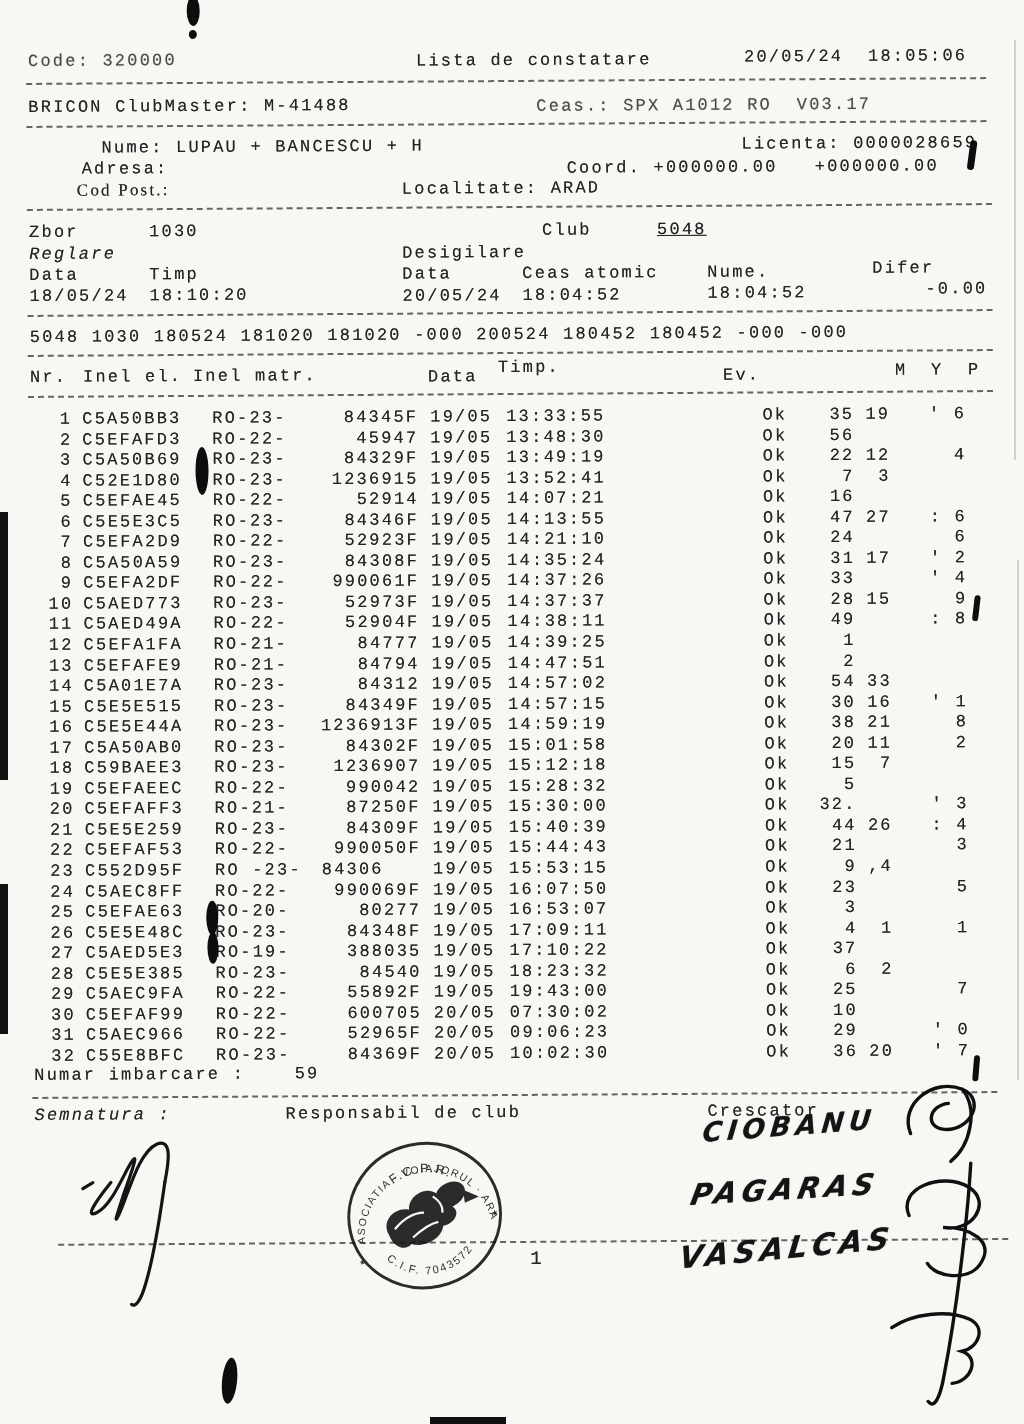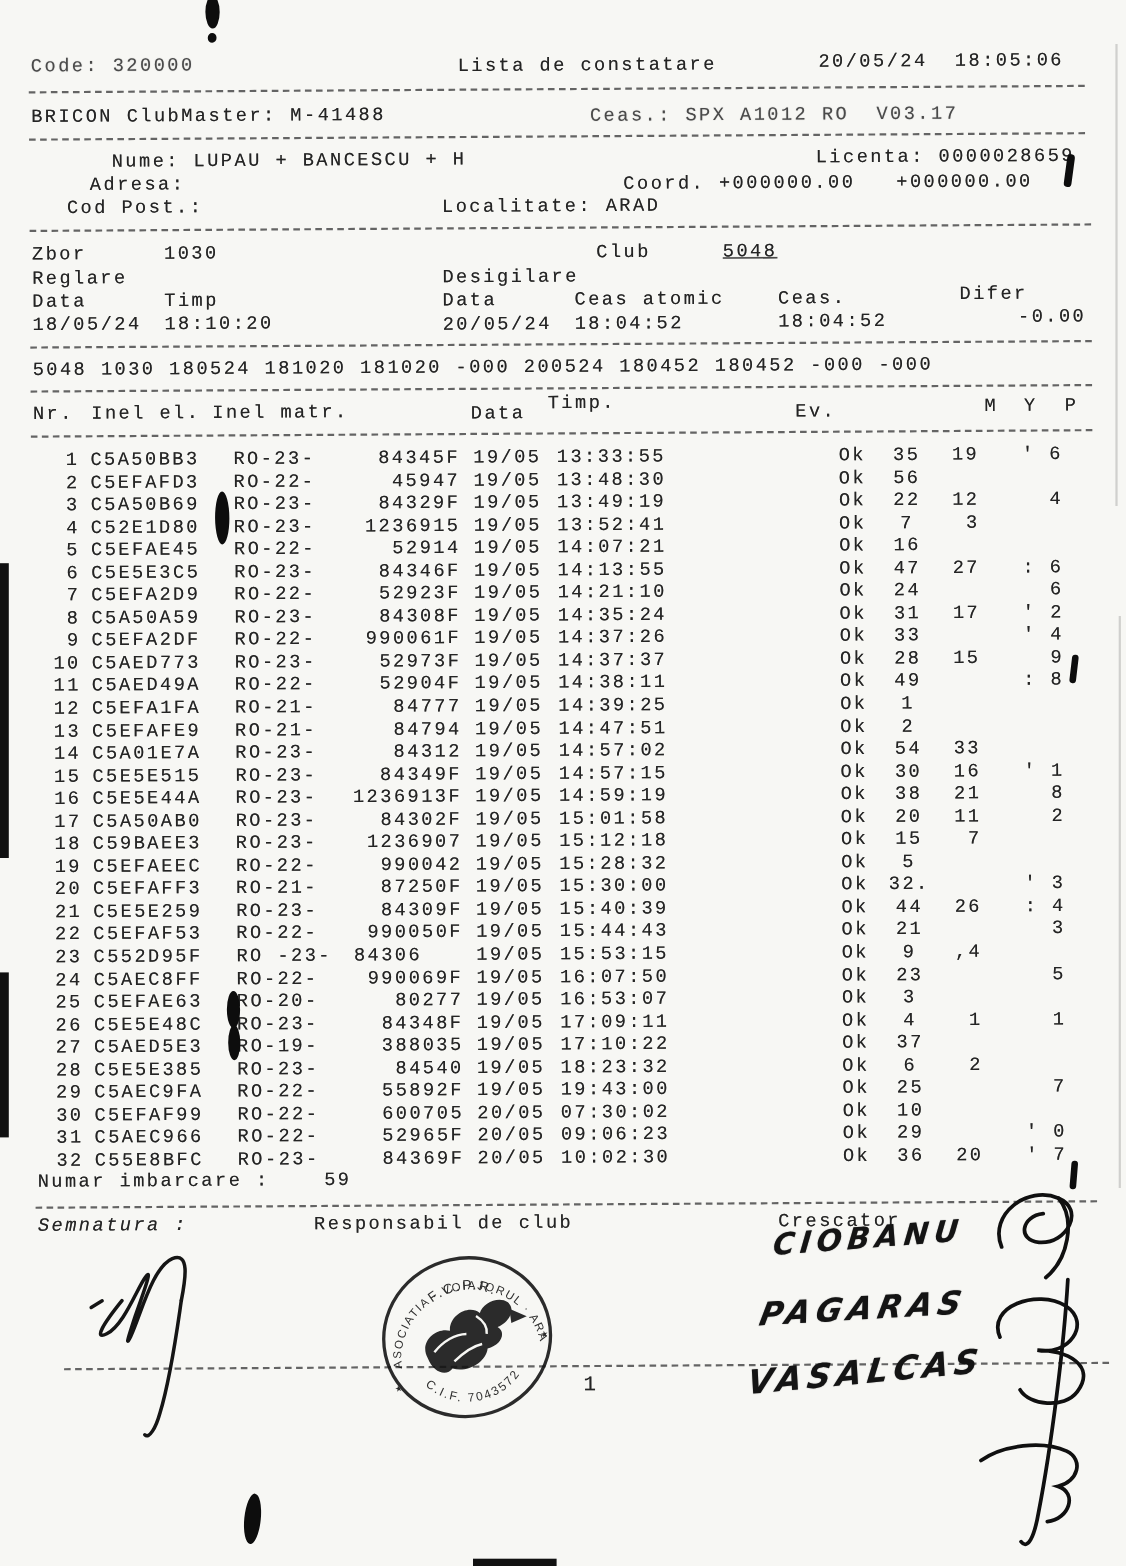--- a/index.html
+++ b/index.html
@@ -15,21 +15,21 @@
   .trow{position:relative;height:20.55px;}
   .cell{position:absolute;top:0;font-size:17px;letter-spacing:2.2px;white-space:pre;
         text-shadow:0 0 0.6px rgba(20,20,20,.55);}
   .c-nr{left:30px;width:44px;text-align:right;}
   .c-inel{left:84px;width:132px;}
   .c-pref{left:214px;width:102px;}
   .c-matr{left:300px;width:120px;text-align:right;}
   .c-data{left:432px;width:66px;}
   .c-timp{left:508px;width:112px;}
   .c-ev{left:735px;width:54px;text-align:right;}
-  .c-m{left:796px;width:60px;text-align:center;font-family:Liberation Mono, monospace;}
+  .c-m{left:796px;width:60px;text-align:right;font-family:Liberation Mono, monospace;}
   .c-y{left:850px;width:42px;text-align:right;}
   .c-p{left:896px;width:72px;text-align:right;}
   .ink{position:absolute;background:#0d0d0d;}
   .blob{border-radius:50%;}
   .edge{position:absolute;background:#111;}
   .vfaint{position:absolute;width:2px;background:rgba(90,90,90,.25);}
   .hand{position:absolute;font-family:"DejaVu Sans",sans-serif;font-style:italic;font-weight:600;
         font-size:27px;letter-spacing:5px;color:#141414;white-space:nowrap;
         text-shadow:0 0 1px rgba(0,0,0,.5);}
   .pageno{position:absolute;font-size:19px;letter-spacing:2px;}
@@ -47,35 +47,35 @@
     <div class="dash" style="left:30px;top:80px;width:960px;"></div>
 
     <span class="ln" style="left:32px;top:96px;"><span>BRICON ClubMaster:</span> <span>M-41488</span></span>
     <span class="ln light" style="left:540px;top:98px;"><span>Ceas.:</span> <span>SPX A1012 RO  V03.17</span></span>
     <div class="dash" style="left:30px;top:123px;width:960px;"></div>
 
     <span class="ln" style="left:105px;top:137px;"><span>Nume:</span> <span>LUPAU + BANCESCU + H</span></span>
     <span class="ln" style="left:745px;top:137px;"><span>Licenta:</span> <span>0000028659</span></span>
     <span class="ln" style="left:85px;top:158px;">Adresa:</span>
     <span class="ln" style="left:570px;top:160px;"><span>Coord.</span> <span>+000000.00</span>   <span>+000000.00</span></span>
-    <span class="ln" style="left:64px;top:179px;">Cod Post.:</span>
+    <span class="ln" style="left:80px;top:179px;font-family:Liberation Serif, serif;">Cod Post.:</span>
     <span class="ln" style="left:405px;top:180px;"><span>Localitate:</span> <span>ARAD</span></span>
     <div class="dash" style="left:30px;top:206px;width:965px;"></div>
 
     <span class="ln" style="left:32px;top:221px;">Zbor</span>
     <span class="ln" style="left:152px;top:221px;">1030</span>
     <span class="ln" style="left:545px;top:222px;">Club</span>
     <span class="ln" style="left:660px;top:222px;text-decoration:underline;">5048</span>
-    <span class="ln" style="left:32px;top:243px;">Reglare</span>
+    <span class="ln" style="left:32px;top:243px;font-style:italic;">Reglare</span>
     <span class="ln" style="left:405px;top:244px;">Desigilare</span>
     <span class="ln" style="left:32px;top:264px;">Data</span>
     <span class="ln" style="left:152px;top:264px;text-align:right;">Timp</span>
     <span class="ln" style="left:405px;top:265px;">Data</span>
     <span class="ln" style="left:525px;top:265px;">Ceas atomic</span>
-    <span class="ln" style="left:710px;top:265px;">Ceas.</span>
+    <span class="ln" style="left:710px;top:265px;">Nume.</span>
     <span class="ln" style="left:875px;top:262px;">Difer</span>
     <span class="ln" style="left:32px;top:285px;">18/05/24</span>
     <span class="ln" style="left:152px;top:285px;">18:10:20</span>
     <span class="ln" style="left:405px;top:287px;">20/05/24</span>
     <span class="ln" style="left:525px;top:287px;">18:04:52</span>
     <span class="ln" style="left:710px;top:286px;">18:04:52</span>
     <span class="ln" style="left:890px;top:283px;margin-left:38px;">-0.00</span>
     <div class="dash" style="left:30px;top:312px;width:965px;"></div>
 
     <span class="ln" style="left:32px;top:326px;">5048 1030 180524 181020 181020 -000 200524 180452 180452 -000 -000</span>

